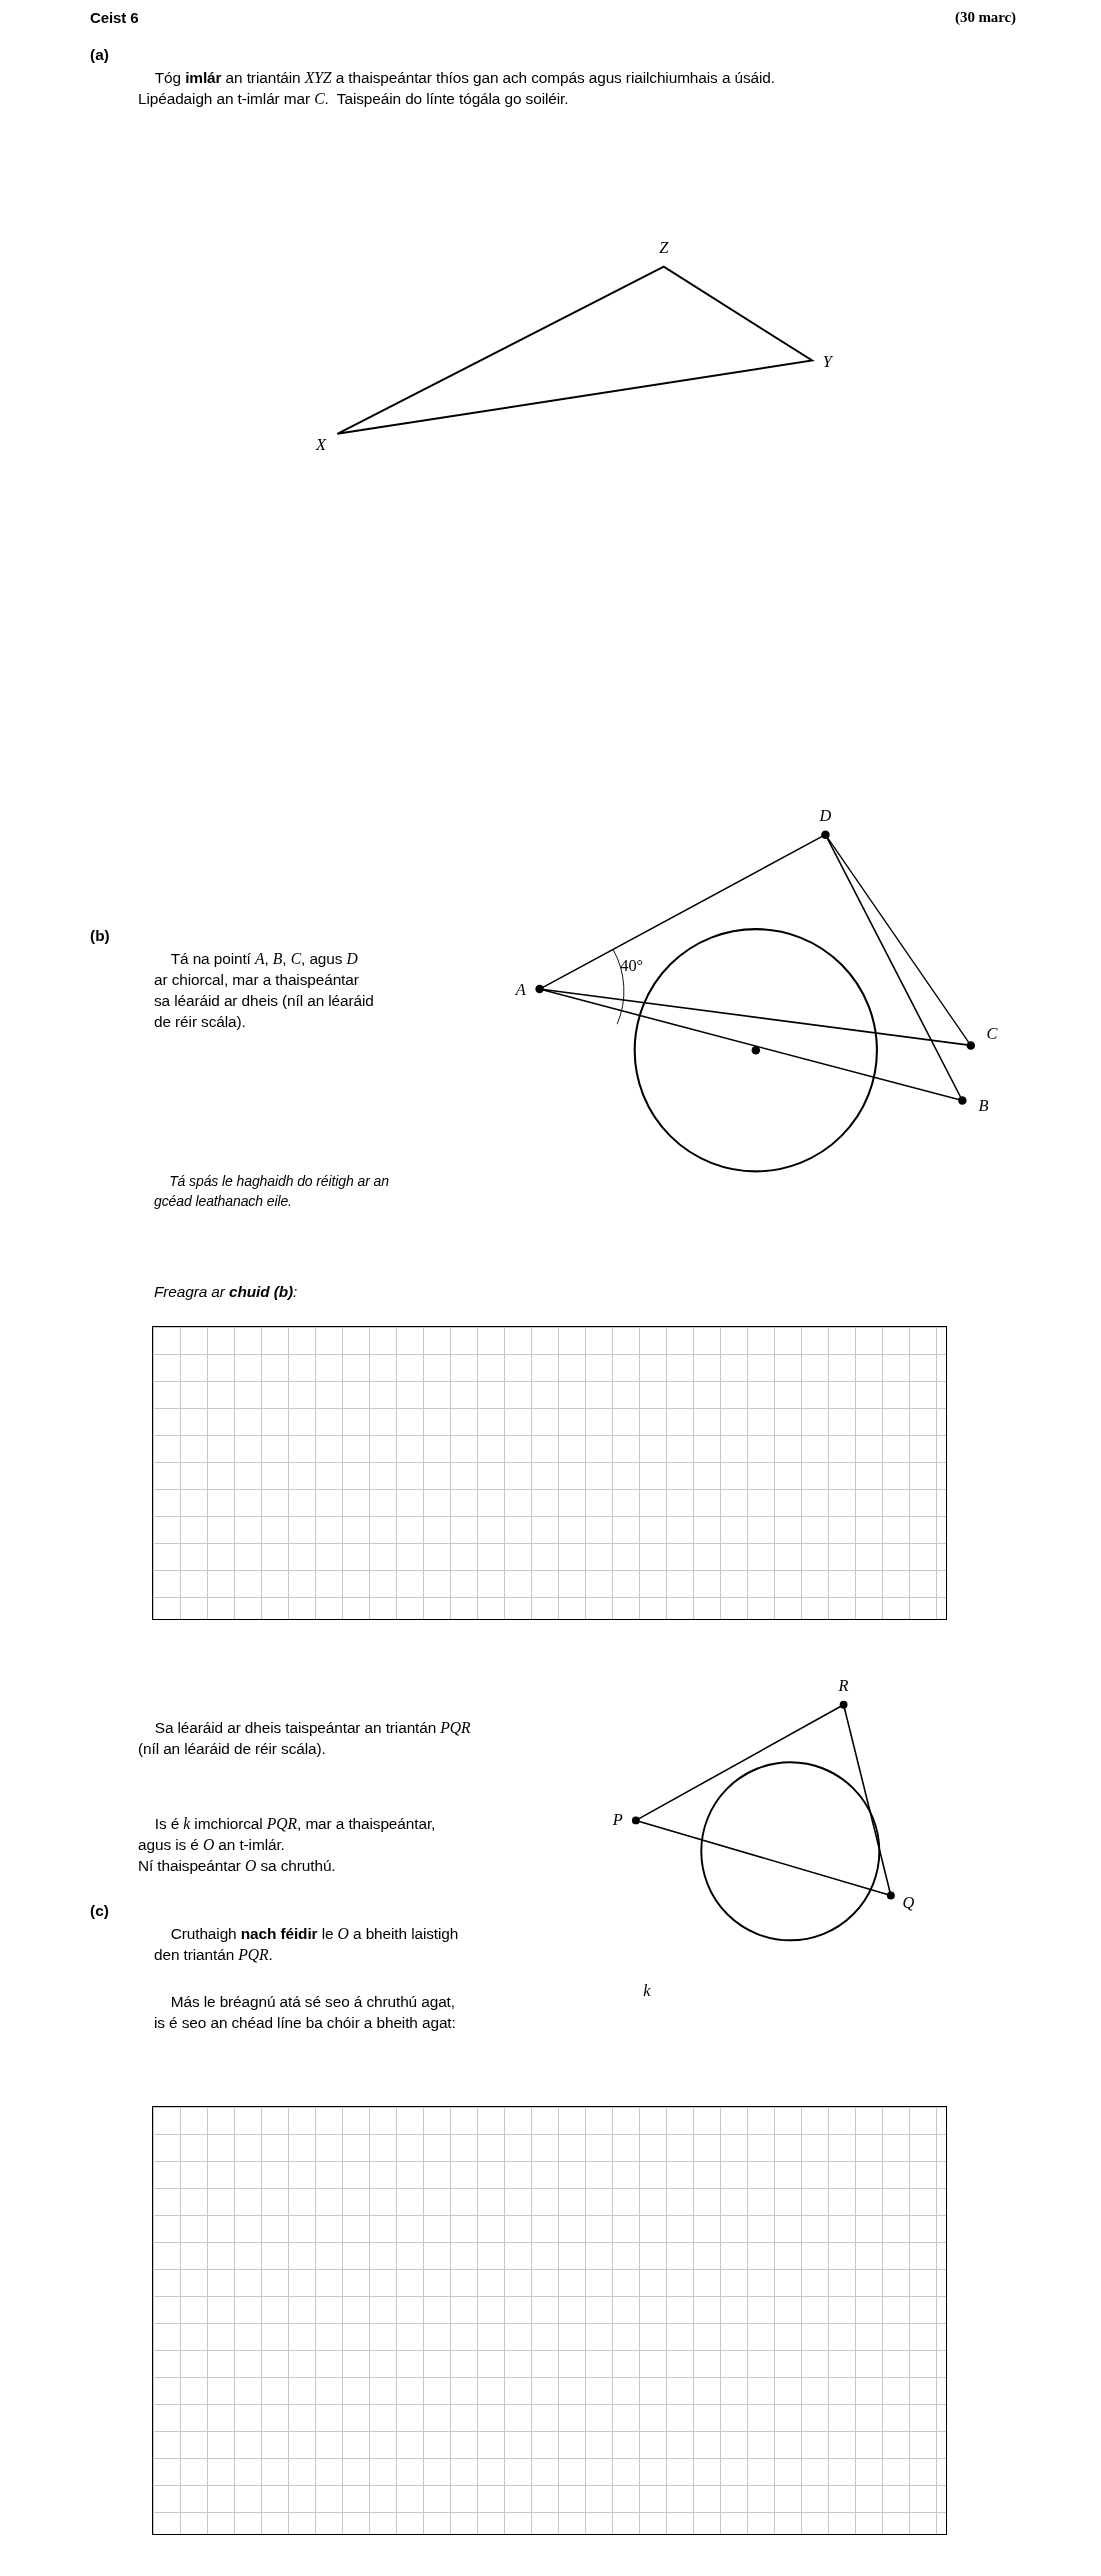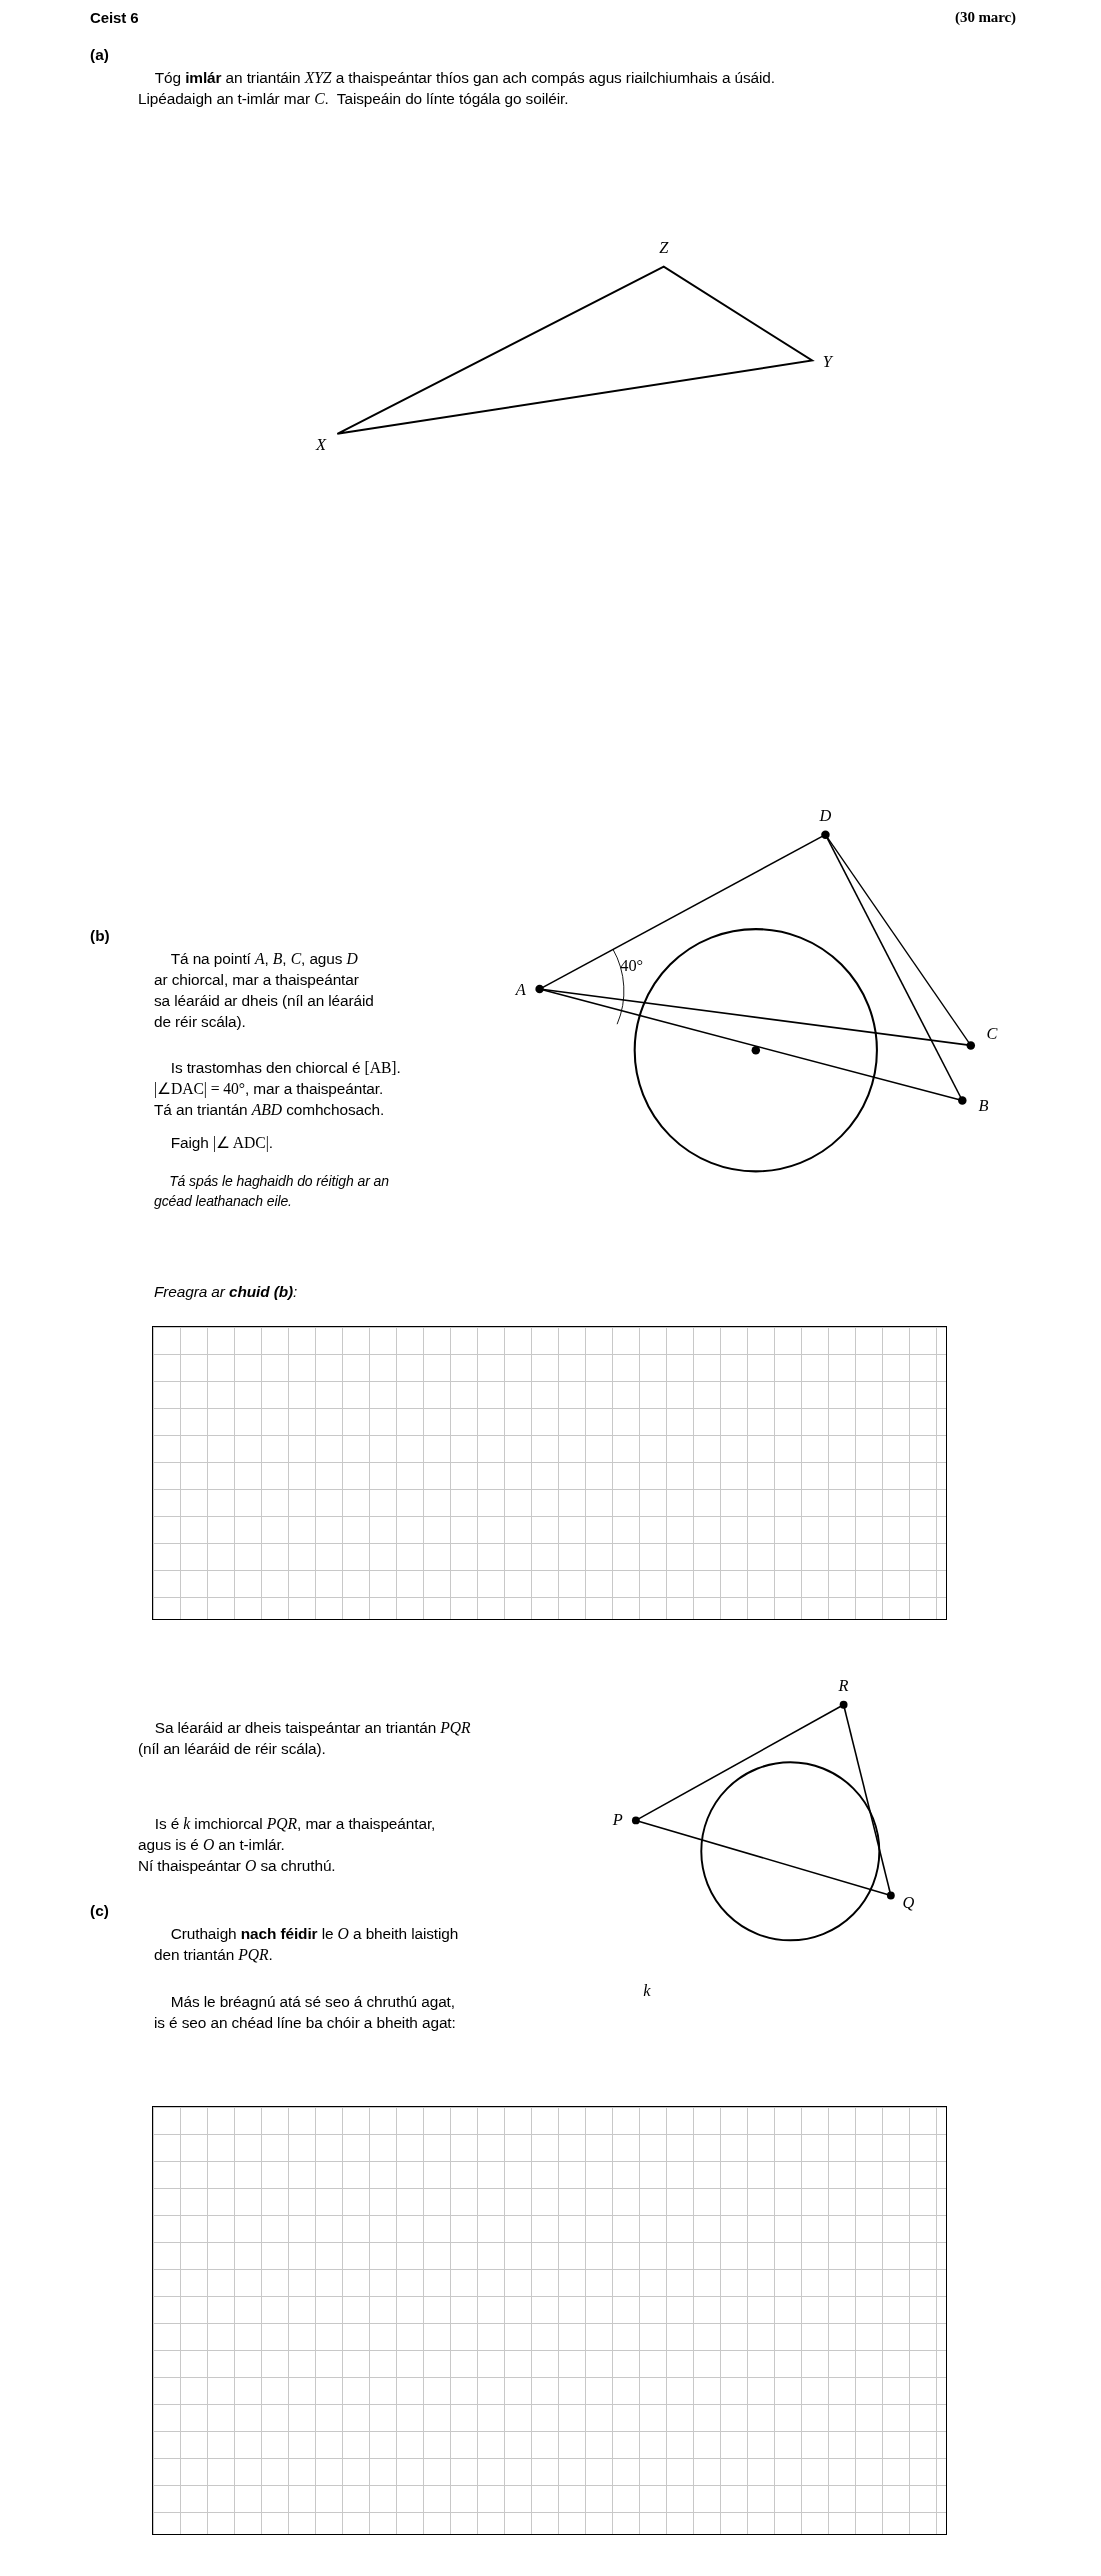--- a/index.html
+++ b/index.html
@@ -101,27 +101,21 @@
       <text class="lbl" x="1096" y="418" text-anchor="middle">Z</text>
     </svg>
   </div>
 
   <div class="partlabel" style="left:90px; top:927px;">(b)</div>
 
   <div class="tx" style="left:154px; top:927px; width:254px;">
     <span>Tá na pointí </span><span class="mi">A</span><span>, </span><span class="mi">B</span><span>, </span><span class="mi">C</span><span>, agus </span><span class="mi">D</span><br><span>ar chiorcal, mar a thaispeántar</span><br><span>sa léaráid ar dheis (níl an léaráid</span><br><span>de réir scála).</span>
   </div>
 
-  <div class="tx" style="left:154px; top:1036px; width:291px;">
-    <span>Is trastomhas den chiorcal é </span><span class="mr">[AB]</span><span>.</span><br><span class="mr">|∠DAC| = 40°</span><span>, mar a thaispeántar.</span><br><span>Tá an triantán </span><span class="mi">ABD</span><span> comhchosach.</span>
-  </div>
 
-  <div class="tx" style="left:154px; top:1111px; width:291px;">
-    <span>Faigh </span><span class="mr">|∠ ADC|</span><span>.</span>
-  </div>
 
   <div class="tx ital" style="left:154px; top:1151px; width:291px; font-size:14px; line-height:20px;">
     <span>Tá spás le haghaidh do réitigh ar an</span><br><span>gcéad leathanach eile.</span>
   </div>
 
   <div class="fig" style="left:0px; top:0px;">
     <svg width="1101" height="1272" viewBox="0 0 1818 2100">
       <circle cx="1248" cy="1734" r="200" fill="none" stroke="#000000" stroke-width="3.4"></circle>
 
       <line x1="891" y1="1633" x2="1363" y2="1378" stroke="#000000" stroke-width="2.6"></line>

